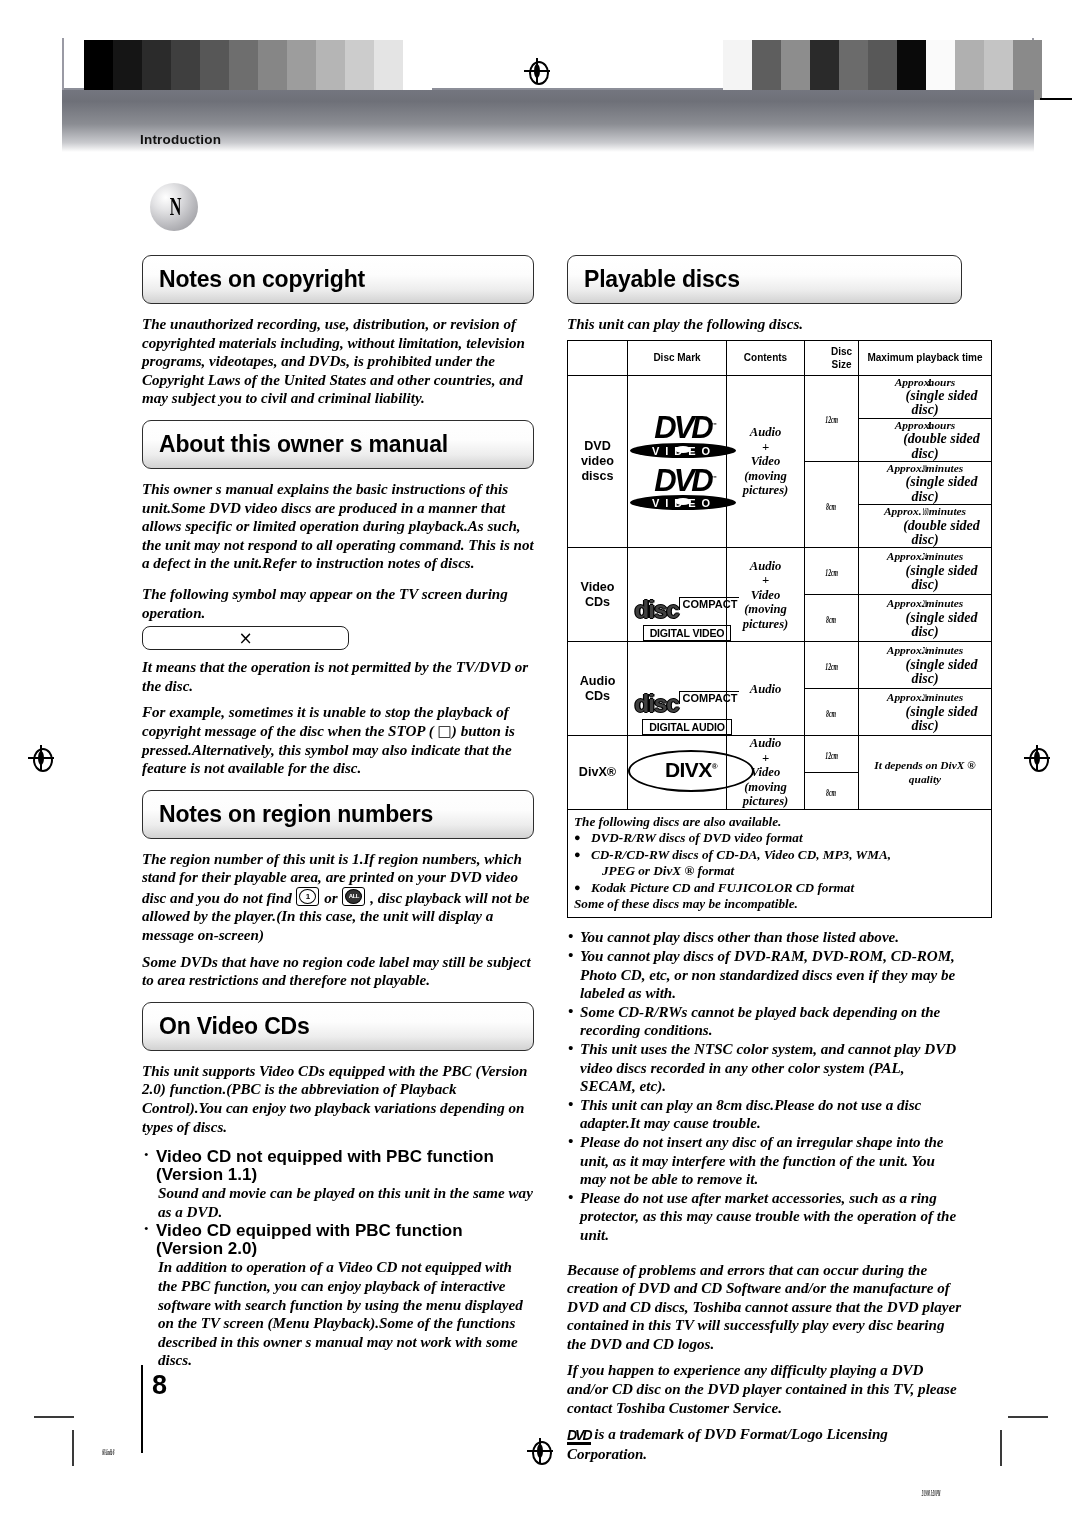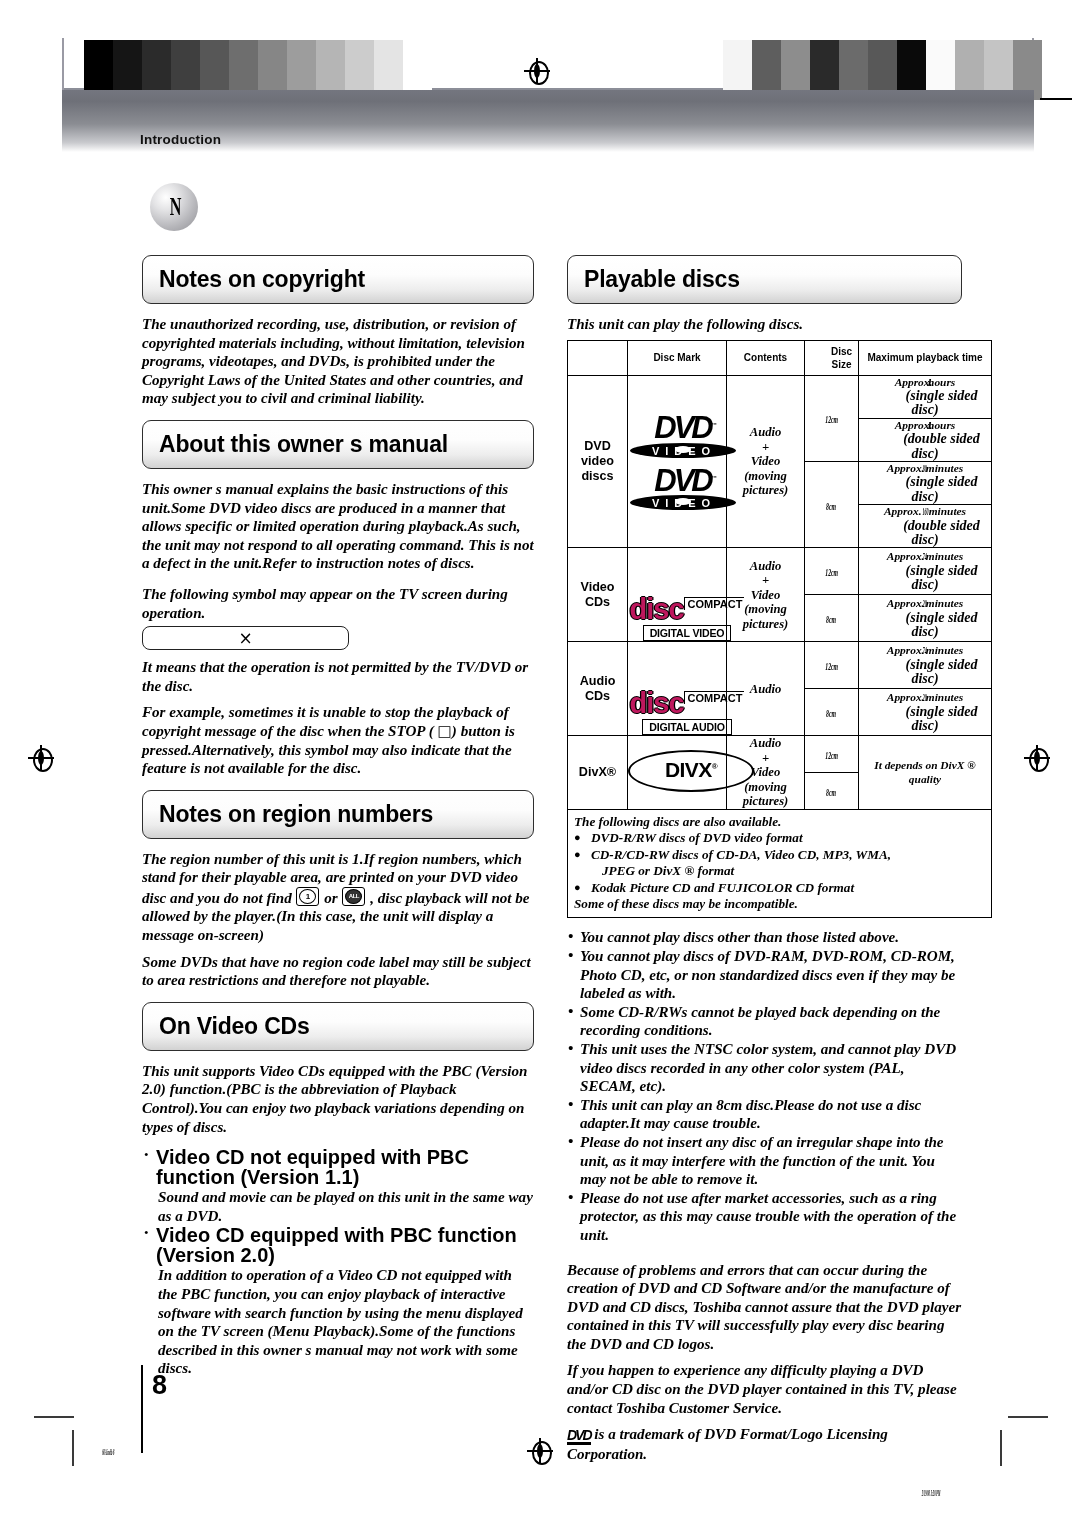--- a/index.html
+++ b/index.html
@@ -45,21 +45,21 @@
         background:linear-gradient(to bottom,#ffffff 0%,#fdfdfd 40%,#ededed 72%,#d2d2d2 100%);
         box-shadow:inset 0 1px 0 #fff;margin-bottom:11px;display:flex;align-items:center;}
   .pill b{font-family:"Liberation Sans",sans-serif;font-size:23px;font-weight:bold;
           padding-left:16px;color:#000;letter-spacing:-.2px;}
 
   
   p.bi{font-family:"Liberation Serif",serif;font-weight:bold;font-style:italic;
        font-size:15.1px;line-height:18.6px;margin:8px 0 12px 0;}
   p.bi.tight{margin-bottom:0;}
   .sansb{font-family:"Liberation Sans",sans-serif;font-weight:bold;font-style:normal;
-         font-size:20px;line-height:18px;}
+         font-size:17px;line-height:18px;}
 
   
   .xbox{border:1.5px solid #222;border-radius:8px;height:22px;width:205px;
         display:flex;align-items:center;justify-content:center;margin:4px 0 6px 0;
         background:#fff;}
   .xbox .g{font-size:17px;line-height:17px;font-family:"DejaVu Sans",sans-serif;}
 
   
   .chip{display:inline-block;width:21px;height:17px;border:1.6px solid #000;border-radius:3px;
         vertical-align:-3px;position:relative;background:#fff;margin:0 1px;overflow:hidden;}
@@ -100,22 +100,22 @@
   .dvdlogo .ell{width:106px;height:15px;background:#000;border-radius:50%;position:relative;margin:1px 0 0 2px;}
   .dvdlogo .ell em{position:absolute;left:50%;top:3px;transform:translateX(-50%);
                    width:16px;height:7px;background:#fff;border-radius:50%;}
   .dvdlogo .vtxt{font-family:"Liberation Sans",sans-serif;font-weight:bold;font-size:11px;
                  letter-spacing:6px;margin-top:-13px;position:relative;z-index:3;color:#fff;}
   .dvdlogo.alt .vtxt{color:#fff;}
   .tmm{font-size:6px;vertical-align:super;}
 
   .cdlogo{display:inline-block;width:118px;font-family:"Liberation Sans",sans-serif;}
   .cdlogo .top{display:flex;align-items:flex-end;justify-content:center;}
-  .cdlogo .disc{font-weight:bold;font-size:29px;letter-spacing:-1px;line-height:27px;
-                -webkit-text-stroke:0;color:#be185d;text-shadow:
+  .cdlogo .disc{font-weight:bold;font-size:24px;letter-spacing:-1px;line-height:27px;
+                -webkit-text-stroke:0;color:#404040;text-shadow:
                  -1.3px 0 0 #000,1.3px 0 0 #000,0 -1.3px 0 #000,0 1.3px 0 #000; margin-top: 48px;}
   .cdlogo .compact{font-weight:bold;font-size:11px;line-height:11px;margin-bottom:13px;
                    border-top:1.4px solid #000;border-left:1.4px solid #000;padding:1px 2px 0 3px;}
   .cdlogo .tag{border:1.6px solid #000;font-weight:bold;font-size:10.6px;display:inline-block;
                padding:1px 6px;margin-top:1px;letter-spacing:-.2px;}
 
   .divxlogo{display:inline-block;width:122px;height:38px;border:2.2px solid #000;
             border-radius:50%/50%;position:relative;}
   .divxlogo span{position:absolute;left:0;right:0;top:6px;text-align:center;
                  font-family:"Liberation Sans",sans-serif;font-weight:bold;font-size:21px;

